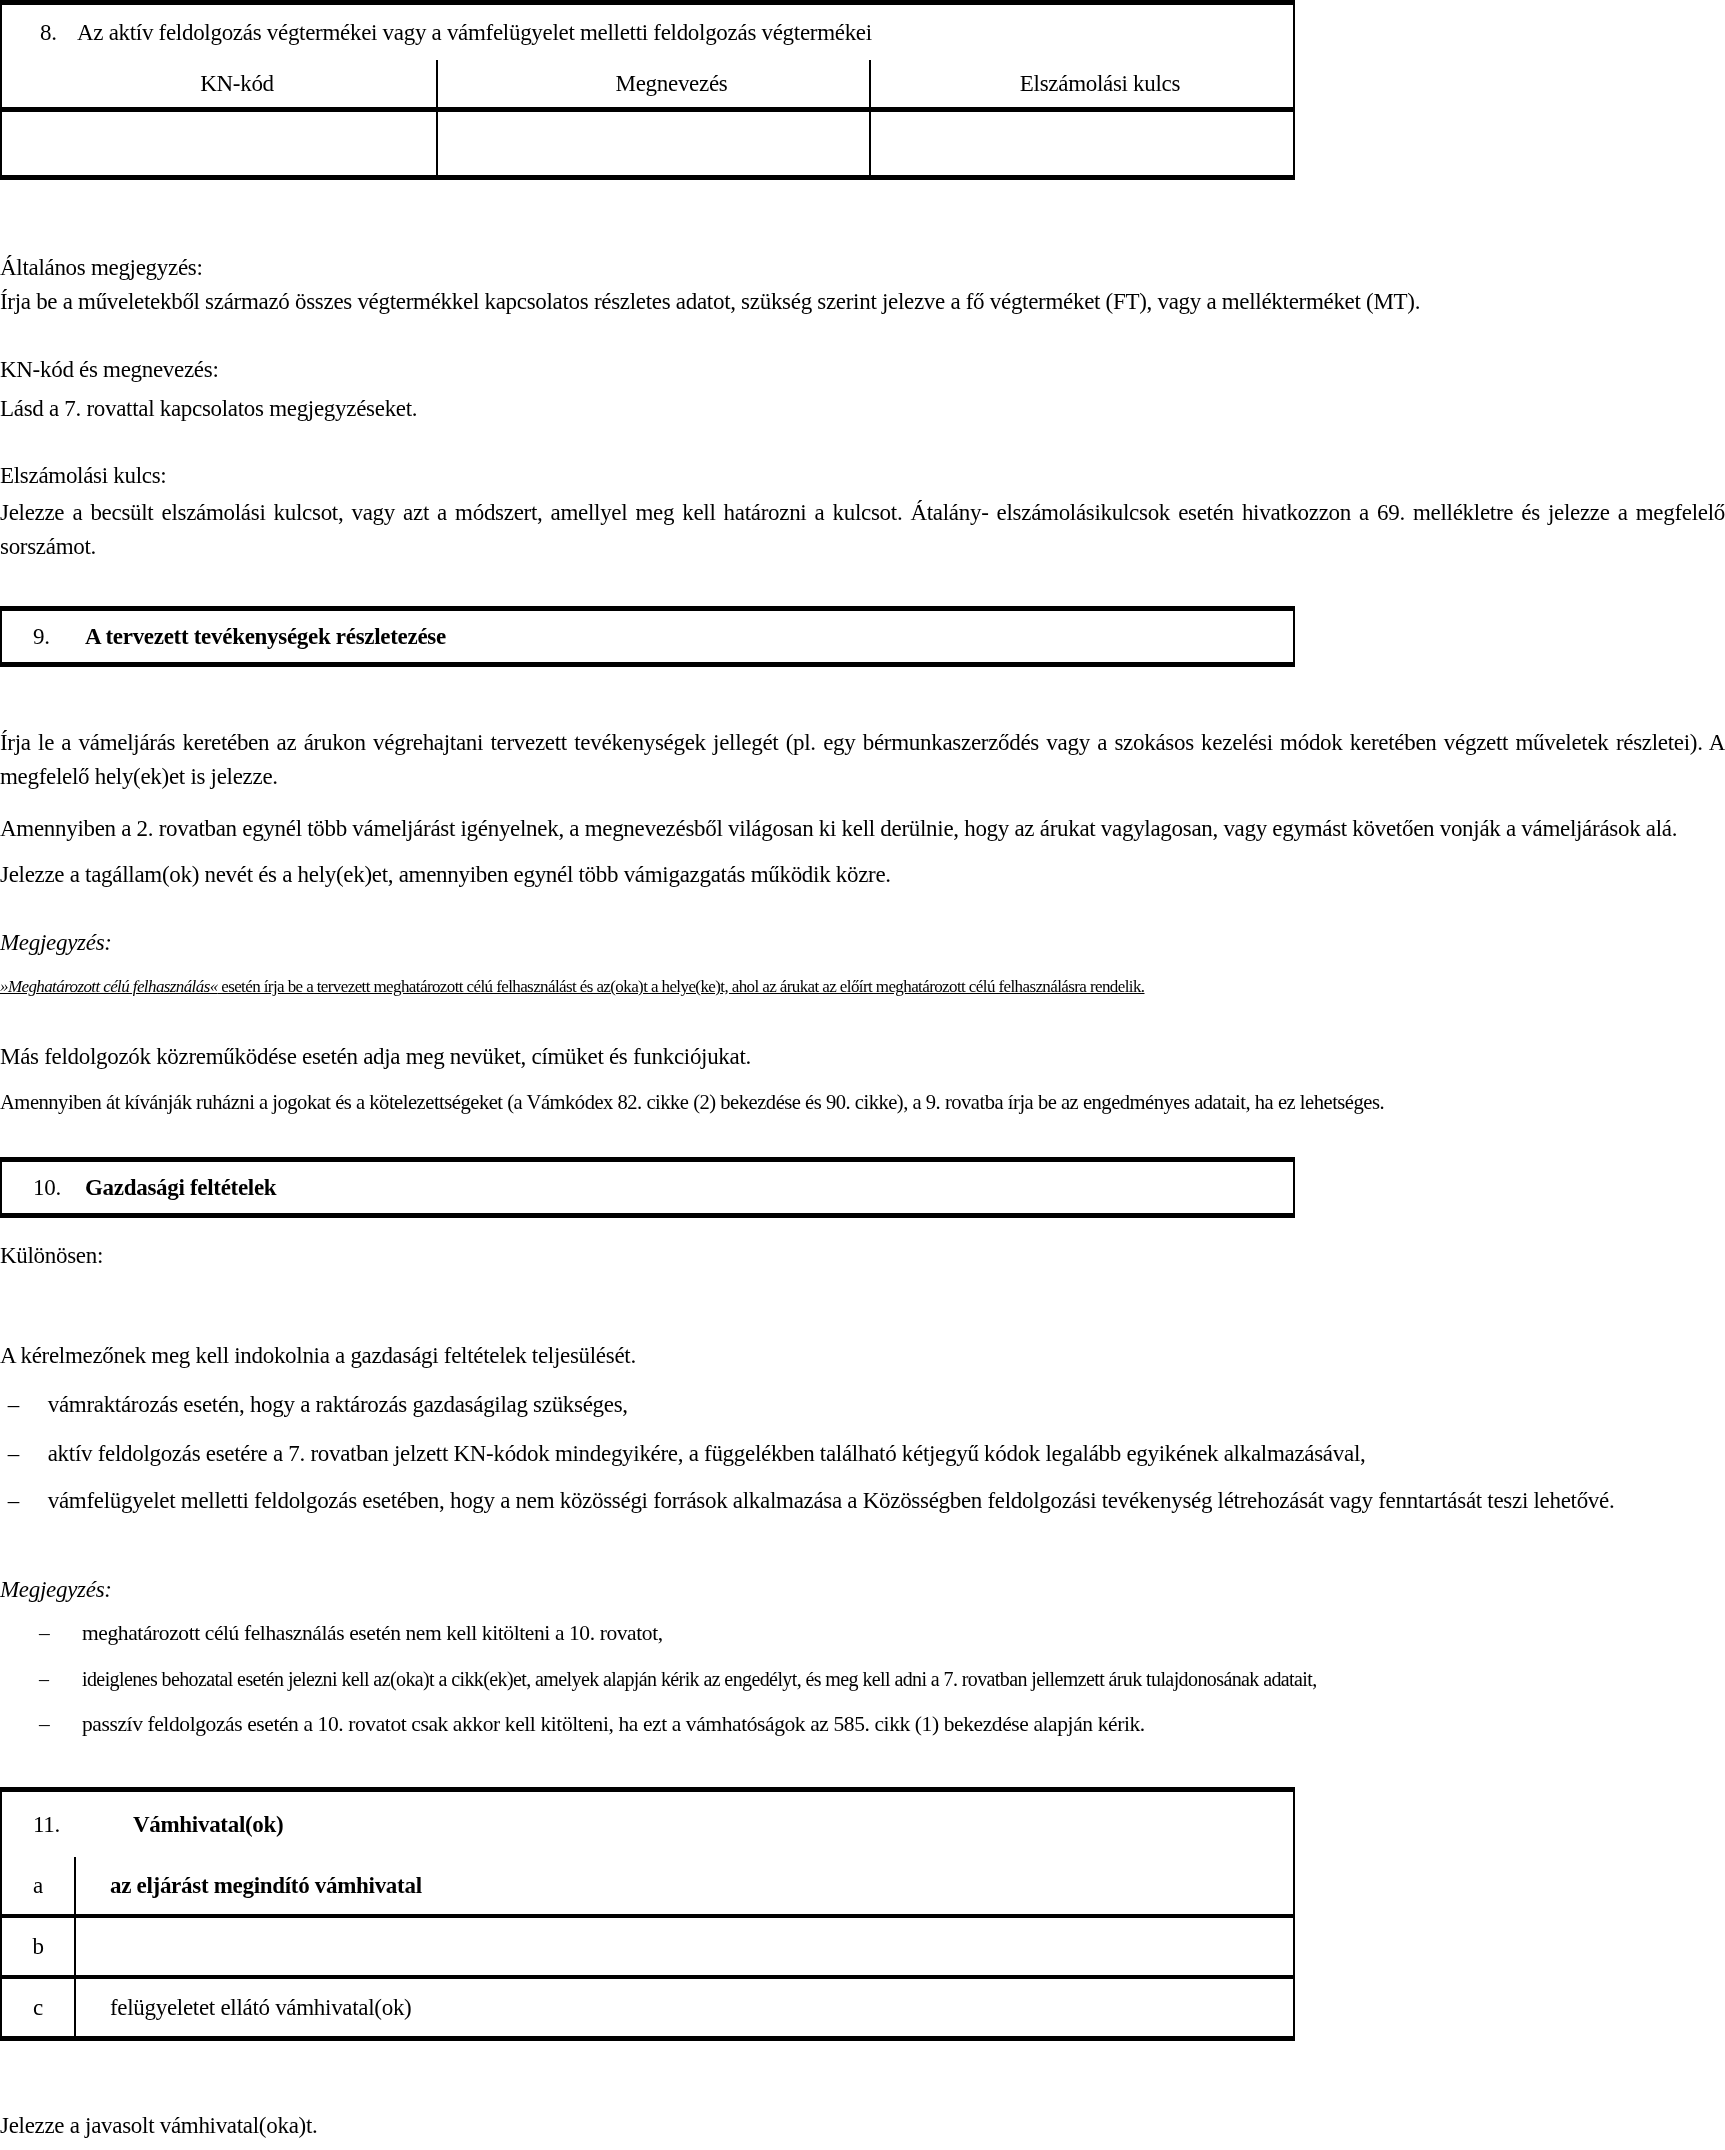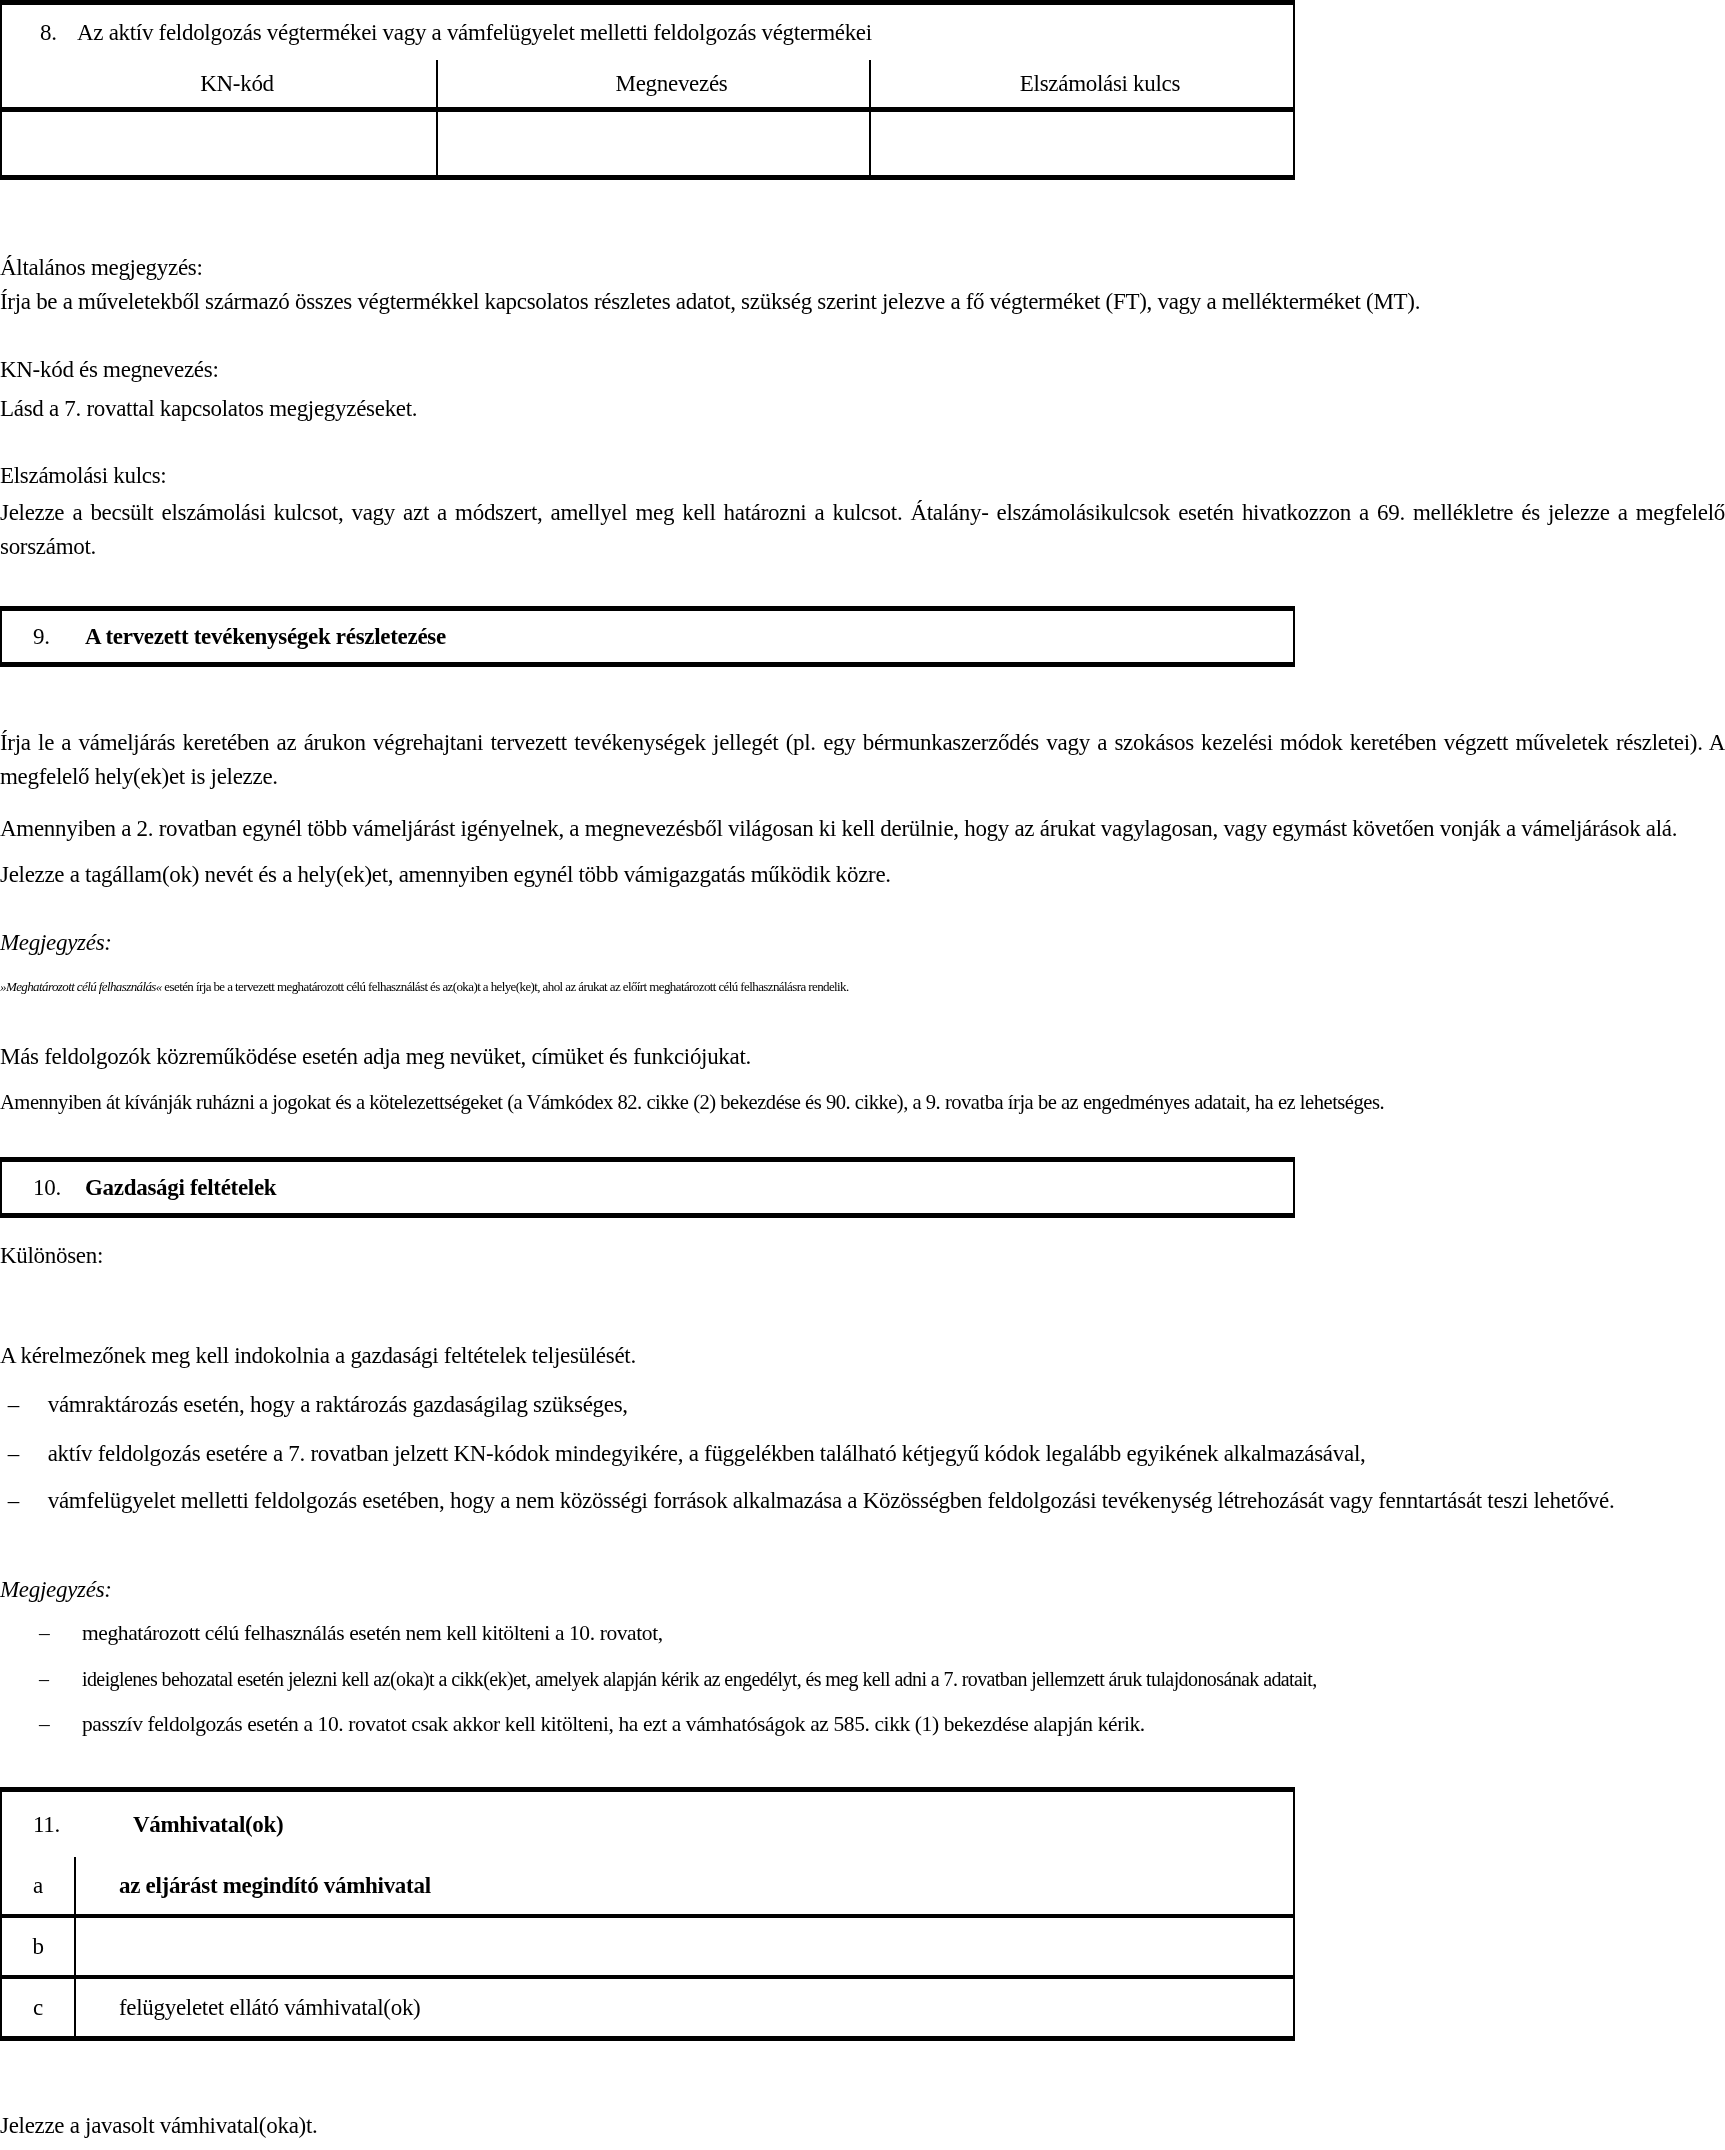--- a/index.html
+++ b/index.html
@@ -15,21 +15,21 @@
     letter-spacing: -0.3px;
     overflow: hidden;
   }
   .page p, .page div { margin: 0; }
   .b  { font-weight: bold; }
   .i  { font-style: italic; }
   .just { text-align: justify; }
   .indent { margin-left: 38px; }
   .note-size { font-size: 21.5px; letter-spacing: -0.4px; }
   .cond1 { font-size: 20.6px; letter-spacing: -0.5px; }
-  .cond2 { font-size: 13px; letter-spacing: -0.6px; }
+  .cond2 { font-size: 17px; letter-spacing: -0.6px; text-decoration: underline; }
   .cond3 { font-size: 20px; letter-spacing: -0.6px; }
 
   
   .tbl8 {
     width: 1291px;
     border: 2.6px solid #000;
     border-top: 5.6px solid #000;
     border-bottom: 5.6px solid #000;
     margin-top: 1.3px;
   }
@@ -65,21 +65,21 @@
     border-bottom: 5.6px solid #000;
   }
   .b11-title { height: 65px; display: flex; align-items: center; gap: 48px; }
   .b11-title .bnum { padding-left: 31px; width: 52px; flex: none; }
   .b11-row { display: grid; grid-template-columns: 74px 1fr; min-height: 57px; }
   .b11-row.sep { border-top: 4.3px solid #000; }
   .b11-row .k {
     border-right: 2.2px solid #000;
     display: flex; align-items: center; justify-content: center;
   }
-  .b11-row .v { display: flex; align-items: center; padding-left: 43px; }
+  .b11-row .v { display: flex; align-items: center; padding-left: 34px; }
 
   
   .bullet { display: flex; }
   .bullet .dash { flex: none; width: 40px; padding-left: 7.7px; }
   .bullet .txt  { flex: 1; text-align: justify; }
   .nbullet { display: flex; }
   .nbullet .dash { flex: none; width: 43px; padding-left: 39px; }
   .nbullet .txt  { flex: 1; text-align: justify; }
 </style>
 </head>

